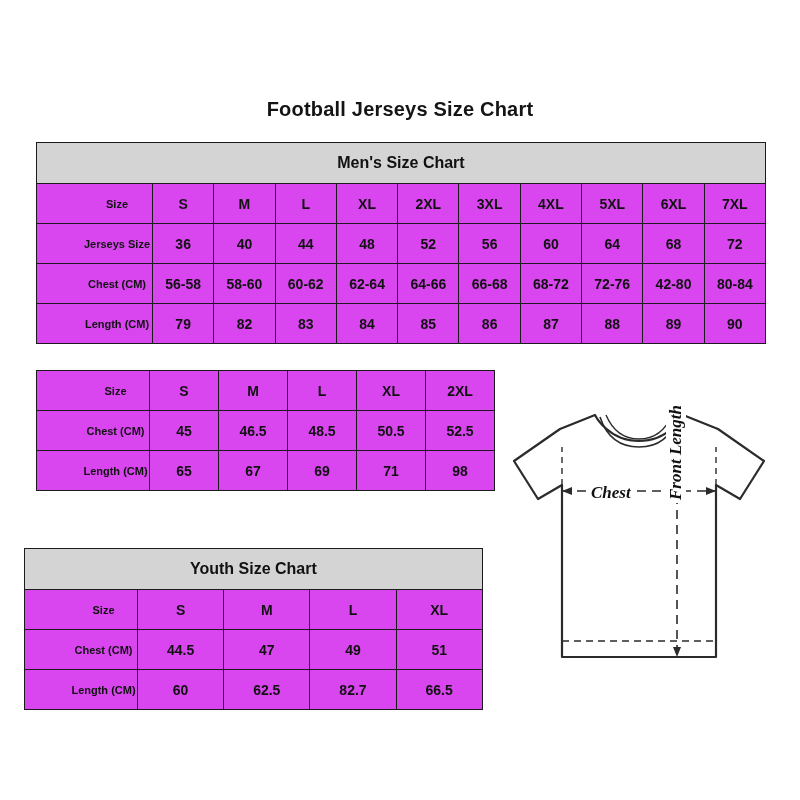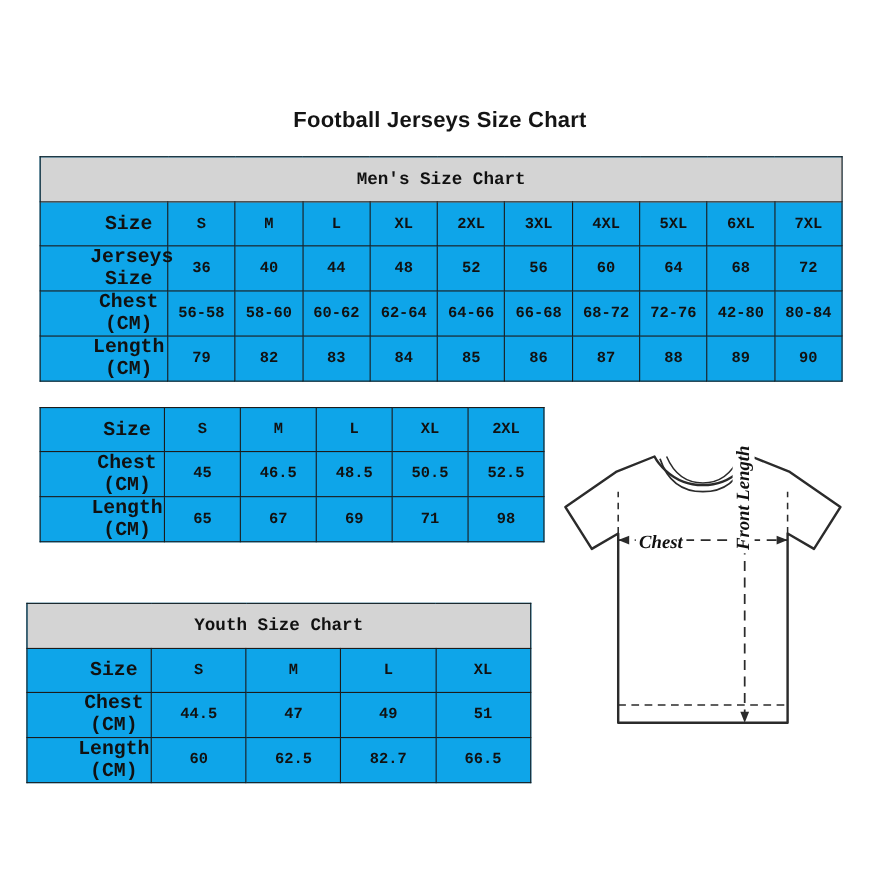--- a/index.html
+++ b/index.html
@@ -28,42 +28,41 @@
     text-align: center;
     font-size: 20px;
     font-weight: bold;
     letter-spacing: 0.2px;
     color: #141414;
   }
 
   table.size-table {
     border-collapse: collapse;
     table-layout: fixed;
-    background: #0ea5e9;
-    font-family: Liberation Mono, monospace;
+    background: #d946ef;
   }
   table.size-table td,
   table.size-table th {
     border: 1.5px solid #1b1b1b;
     text-align: center;
     vertical-align: middle;
     font-size: 14px;
     font-weight: bold;
     color: #111111;
     padding: 0;
     height: 39px;
   }
   table.size-table .section-head {
     background: #d4d4d4;
     font-size: 16px;
     font-weight: bold;
     height: 40px;
   }
   table.size-table .rowlabel {
-    font-size: 18px;
+    font-size: 11px;
     padding-left: 45px;
   }
 
   
   #mens-table-wrap {
     position: absolute;
     left: 36px;
     top: 142px;
     width: 728px;
   }
@@ -104,21 +103,21 @@
   .diagram-label {
     position: absolute;
     font-family: "Liberation Serif", serif;
     font-style: italic;
     font-weight: bold;
     font-size: 17px;
     color: #111111;
     white-space: nowrap;
   }
   #chest-label {
-    left: 78px;
+    left: 88px;
     top: 88px;
     background: #ffffff;
     padding: 0 3px;
   }
   #front-length-label {
     left: 166px;
     top: 108px;
     transform: rotate(-90deg);
     transform-origin: left top;
     background: #ffffff;

